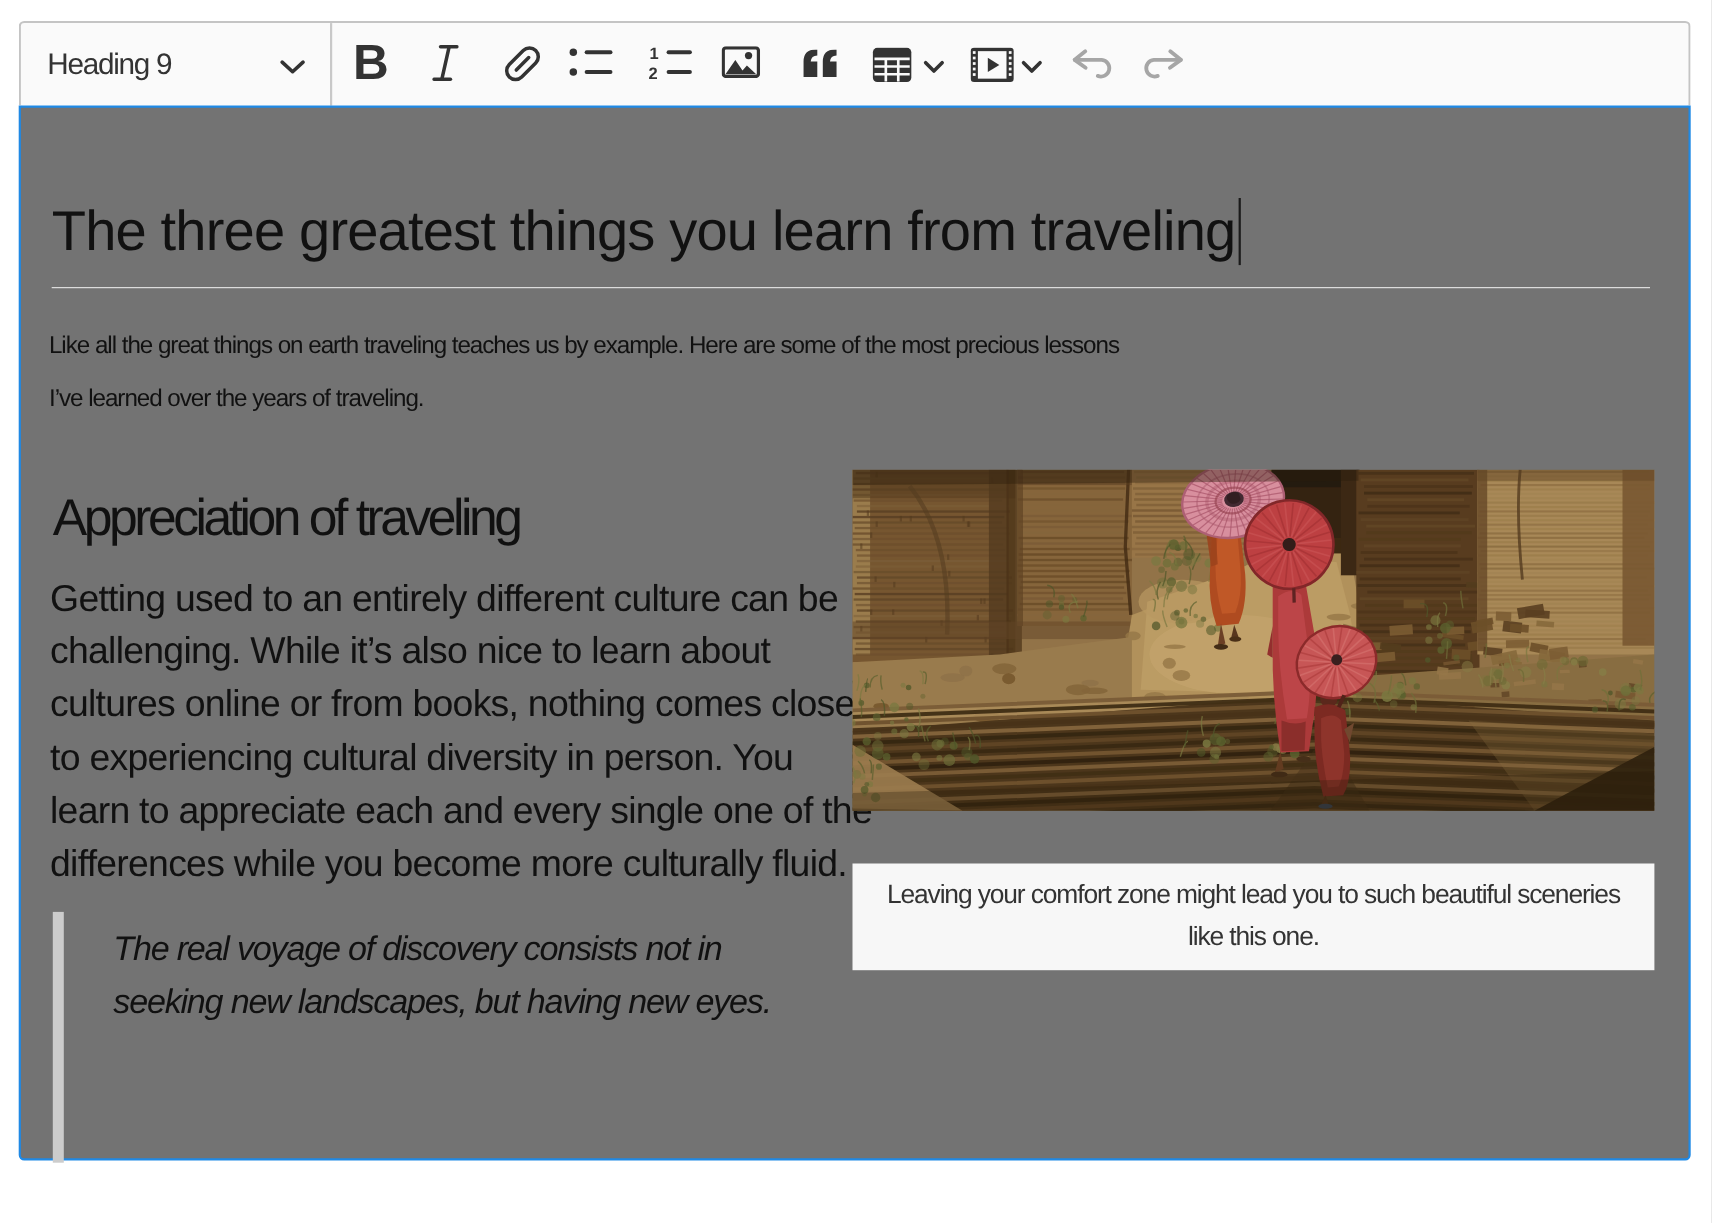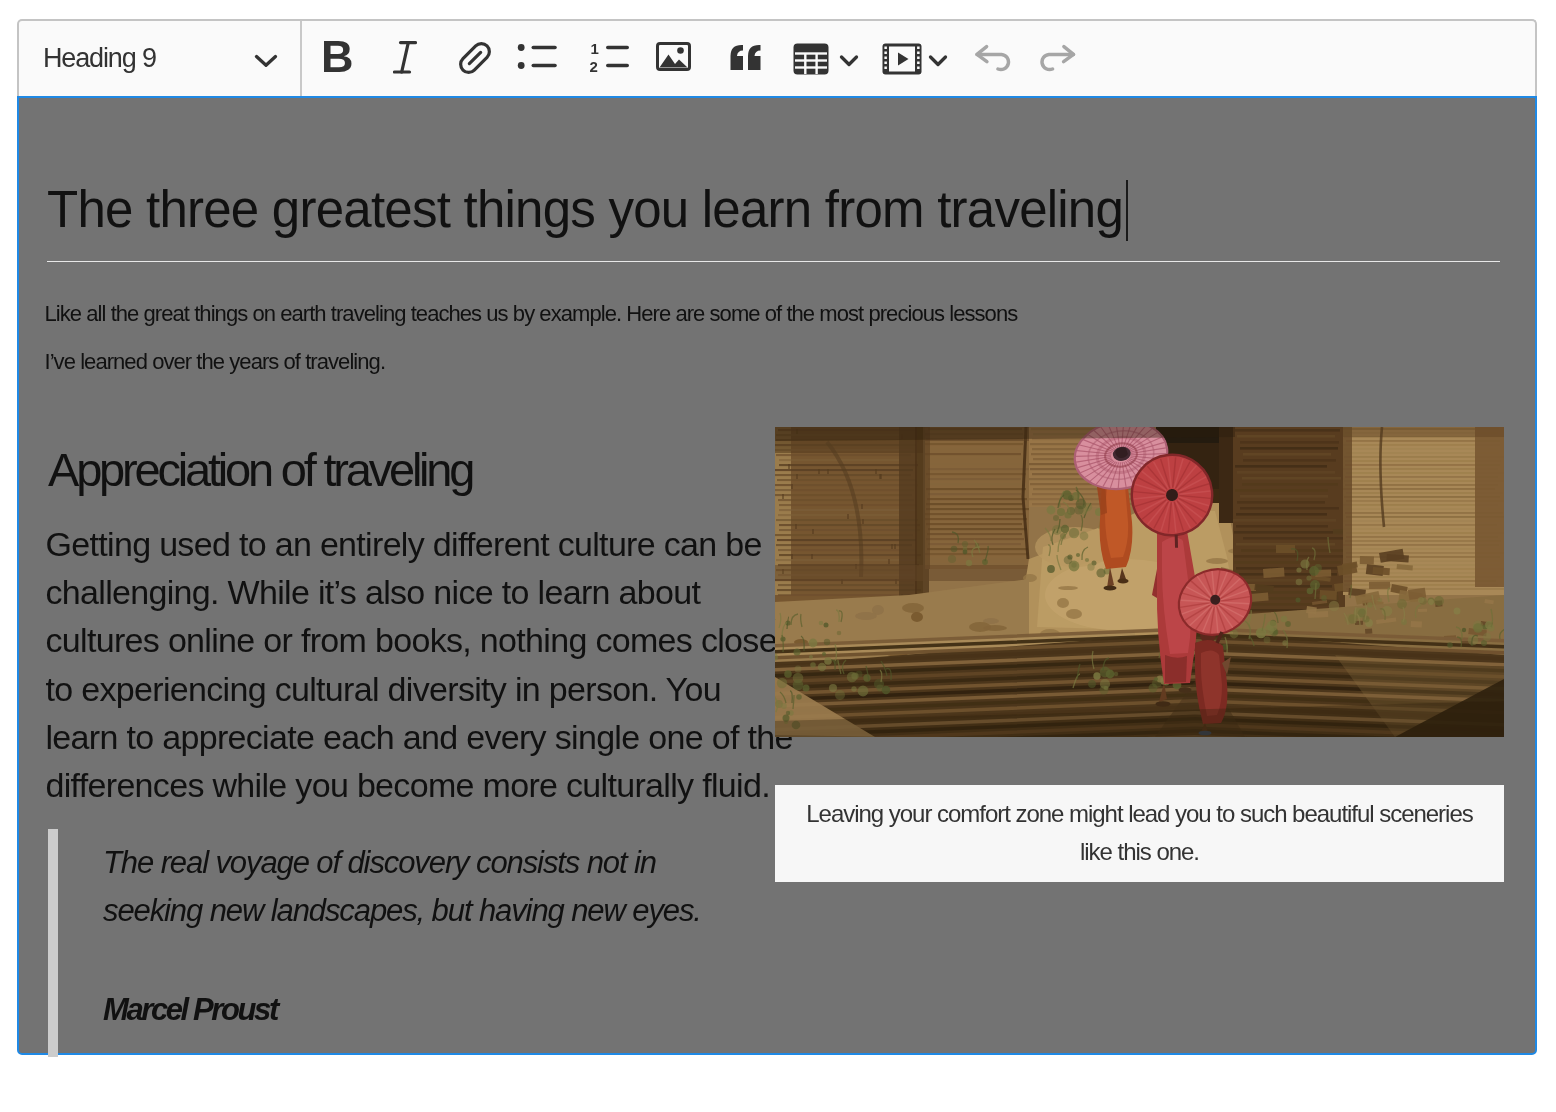--- a/index.html
+++ b/index.html
@@ -138,21 +138,20 @@
     </svg>
   </div>
   <div class="content">
     <div class="h1">The three greatest things you learn from traveling<span class="caret"></span></div>
     <div class="titlehr"></div>
     <div class="p1">Like all the great things on earth traveling teaches us by example. Here are some of the most precious lessons<br>I’ve learned over the years of traveling.</div>
     <div class="h2">Appreciation of traveling</div>
     <div class="p2">Getting used to an entirely different culture can be<br>challenging. While it’s also nice to learn about<br>cultures online or from books, nothing comes close<br>to experiencing cultural diversity in person. You<br>learn to appreciate each and every single one of the<br>differences while you become more culturally fluid.</div>
     <div class="bqbar"></div>
     <div class="bq1">The real voyage of discovery consists not in<br>seeking new landscapes, but having new eyes.</div>
-    <div class="bq2">Marcel Proust</div>
     <div class="figure">
       <svg width="729" height="310" viewBox="0 0 729 310">
           <rect width="729" height="310" fill="#97774a"></rect>
           <rect x="0" y="0" width="148" height="175" fill="#77552f"></rect>
           <rect x="0" y="0" width="16" height="168" fill="#a1814f"></rect>
           <rect x="3" y="2" width="139" height="2.1" fill="#6b4c2a" opacity="0.77"></rect>
           <rect x="1" y="7" width="142" height="2.1" fill="#7d5e38" opacity="0.83"></rect>
           <rect x="1" y="12" width="143" height="2.1" fill="#694b28" opacity="0.73"></rect>
           <rect x="0" y="17" width="141" height="2.1" fill="#614525" opacity="0.88"></rect>
           <rect x="0" y="22" width="138" height="2.1" fill="#7d5e38" opacity="0.83"></rect>

